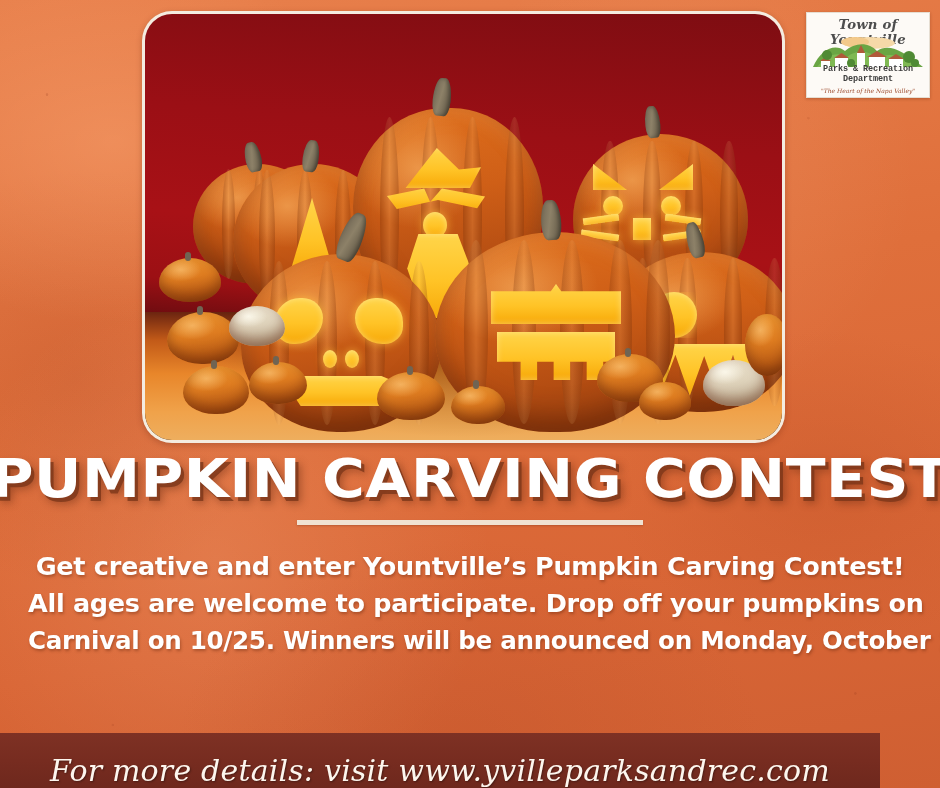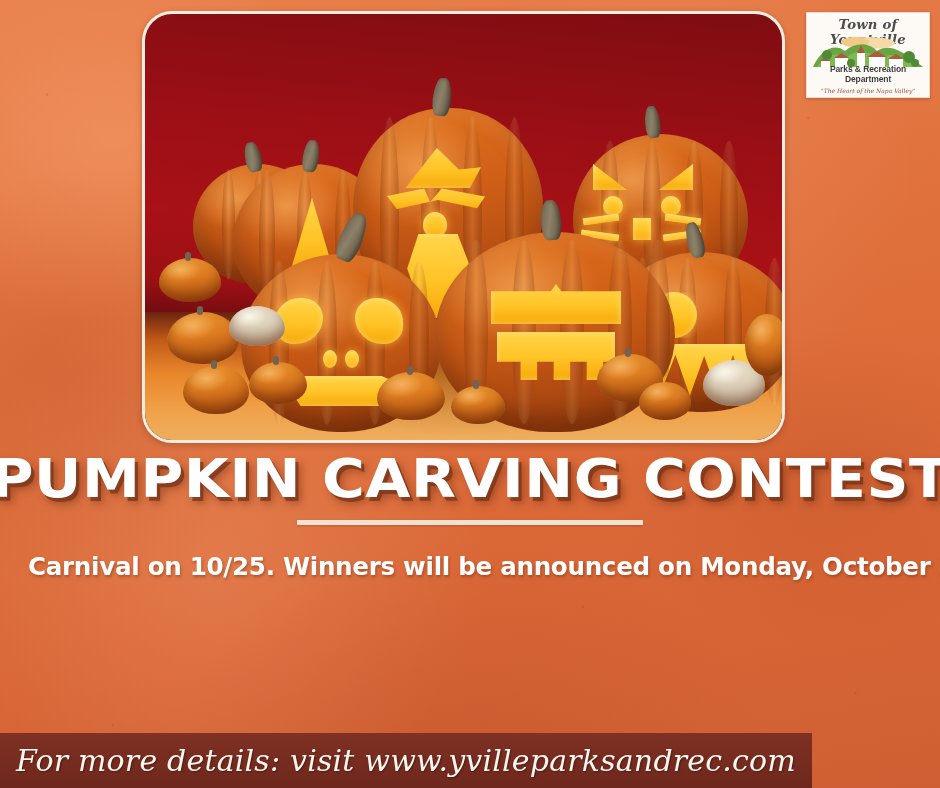--- a/index.html
+++ b/index.html
@@ -82,21 +82,21 @@
     left: 4px;
     width: 114px;
     height: 38px;
   }
   .logo-dept {
     position: absolute;
     bottom: 13px;
     left: 0;
     right: 0;
     text-align: center;
-    font-family: Liberation Sans, sans-serif;
+    font-family: Liberation Mono, monospace;
     font-weight: bold;
     font-size: 8.5px;
     color: #3d3d3d;
     letter-spacing: -0.1px;
   }
   .logo-tag {
     position: absolute;
     bottom: 3px;
     left: 0;
     right: 0;
@@ -236,25 +236,25 @@
     text-shadow: 1px 2px 3px rgba(110,44,18,0.45);
   }
   .body-copy .ln { display: block; white-space: nowrap; }
   .body-copy .ln.shrink { font-size: 24.6px; }
 
   
   .banner {
     position: absolute;
     left: 0;
     top: 733px;
-    width: 812px;
+    width: 880px;
     height: 55px;
     background: linear-gradient(180deg, #7e3124 0%, #772c20 50%, #6e281d 100%);
     display: flex;
-    align-items: center;
+    align-items: flex-end;
     justify-content: center;
   }
   .banner-text {
     font-family: "DejaVu Serif", serif;
     font-style: italic;
     font-size: 30px;
     color: #fdf6ee;
     letter-spacing: 0.2px;
     text-shadow: 1px 1px 2px rgba(0,0,0,0.35);
   }
@@ -391,20 +391,22 @@
       <circle cx="104" cy="30" r="4" fill="#4f8a34"></circle>
     </svg>
     <div class="logo-dept">Parks &amp; Recreation Department</div>
     <div class="logo-tag">"The Heart of the Napa Valley"</div>
   </div>
 
   <div class="title">PUMPKIN CARVING CONTEST</div>
   <div class="divider"></div>
 
   <div class="body-copy">
+    <span class="ln">Get creative and enter Yountville’s Pumpkin Carving Contest!</span>
+    <span class="ln">All ages are welcome to participate. Drop off your pumpkins on</span>
     <span class="ln shrink">Carnival on 10/25. Winners will be announced on Monday, October 27!</span>
   </div>
 
   <div class="banner">
     <span class="banner-text">For more details: visit www.yvilleparksandrec.com</span>
   </div>
 
 </div>
 
 </body></html>

